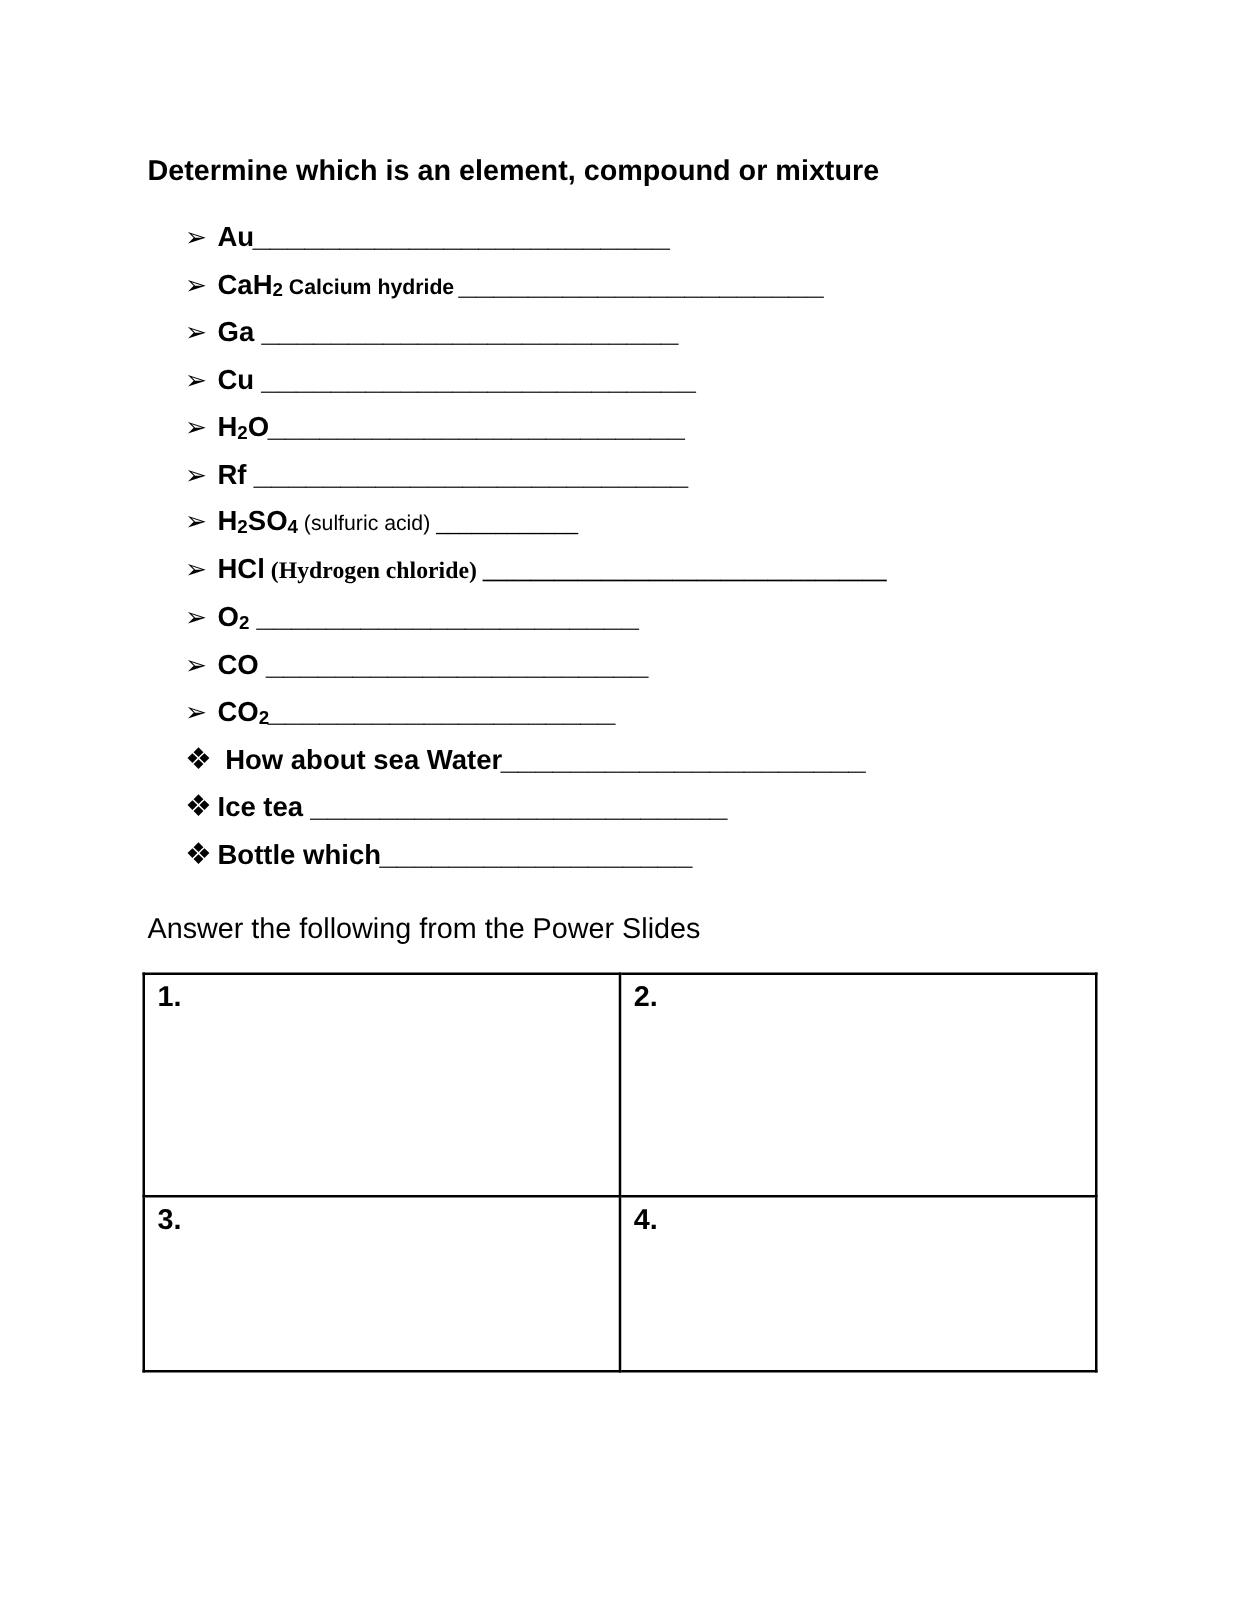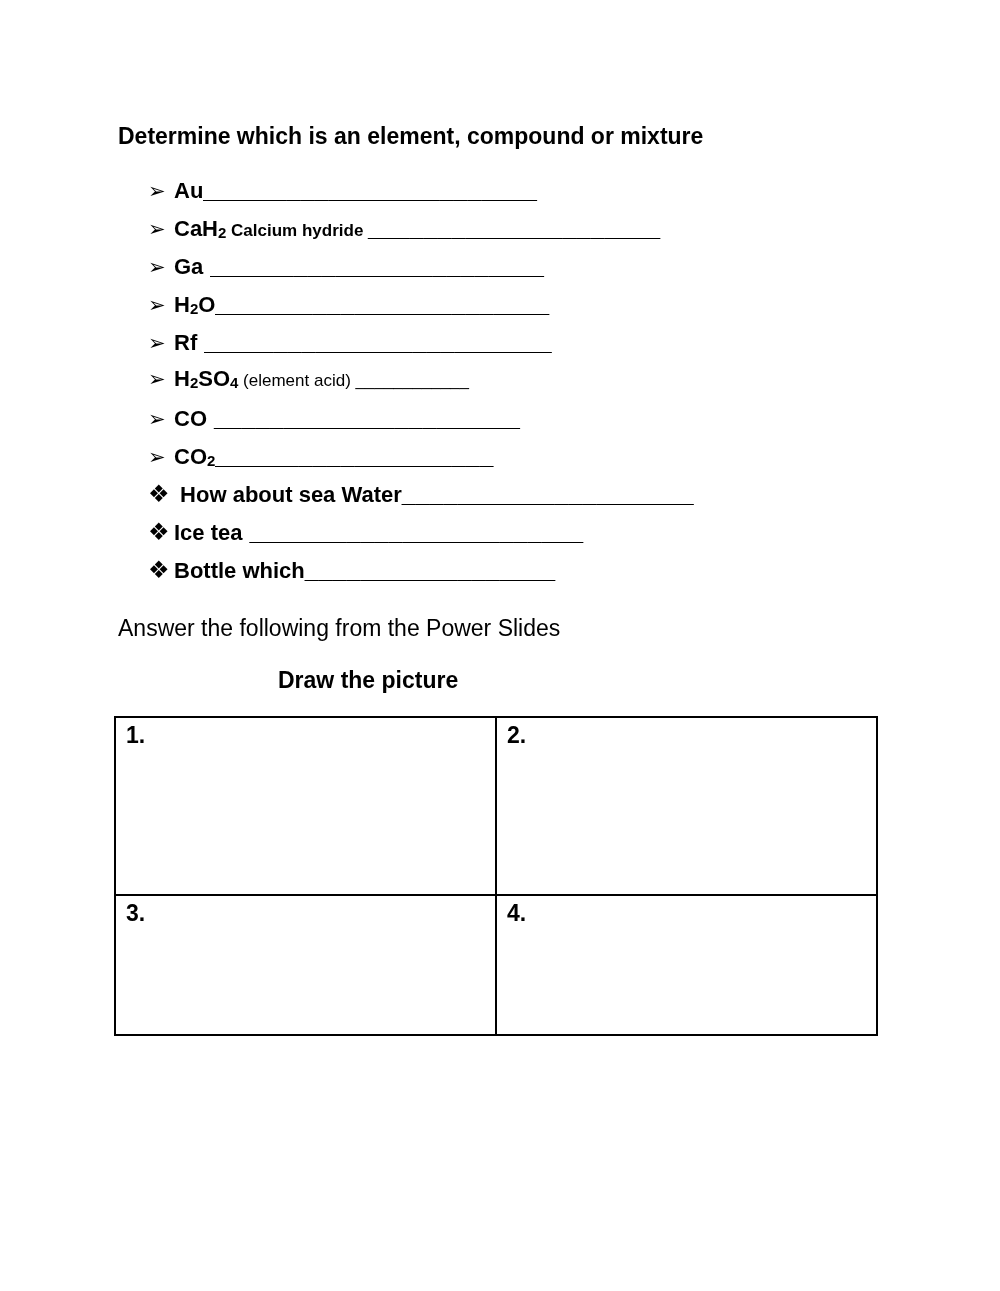--- a/index.html
+++ b/index.html
@@ -25,21 +25,21 @@
     display:inline-block; width:26px;
     font-family:"DejaVu Sans", sans-serif; font-weight:normal;
   }
   .bullet.arrow   { font-size:21px; }
   .bullet.diamond { font-size:24px; }
   .formula      { font-size:22px; font-weight:bold; }
   .sub          { font-size:15px; font-weight:bold; vertical-align:-2px; }
   .label-sans   { font-size:17px; font-weight:bold; }
   .label-sans-reg { font-size:17px; font-weight:normal; }
   .label-serif  { font-family:"Liberation Serif", serif; font-size:19px; font-weight:bold; }
-  .blank        { font-size:25px; font-weight:bold; }
+  .blank        { font-size:25px; font-weight:bold;font-style:italic; }
   .blank-small  { font-size:17px; font-weight:normal; }
   .blank-serif  { font-family:"Liberation Serif", serif; font-size:19px; font-weight:bold; }
   .section-heading {
     font-size:23px; font-weight:normal; line-height:28px; margin:26px 0 0 0;
     white-space:nowrap;
   }
   .table-caption {
     font-size:23px; font-weight:bold; line-height:28px; margin:24px 0 0 160px;
     white-space:nowrap;
   }
@@ -59,33 +59,35 @@
 </head>
 <body>
 
 <div class="page">
   <h1 class="title">Determine which is an element, compound or mixture</h1>
 
   <ul class="chem-list" id="chem-list">
       <li><span class="bullet arrow">➢</span><span class="formula">Au</span><span class="blank">________________________</span></li>
       <li><span class="bullet arrow">➢</span><span class="formula">CaH</span><span class="sub">2</span><span class="label-sans"> Calcium hydride </span><span class="blank">_____________________</span></li>
       <li><span class="bullet arrow">➢</span><span class="formula">Ga</span><span class="blank"> ________________________</span></li>
+      <li><span class="bullet arrow">➢</span><span class="formula">Cu</span><span class="blank"> _________________________</span></li>
       <li><span class="bullet arrow">➢</span><span class="formula">H</span><span class="sub">2</span><span class="formula">O</span><span class="blank">________________________</span></li>
       <li><span class="bullet arrow">➢</span><span class="formula">Rf</span><span class="blank"> _________________________</span></li>
-      <li><span class="bullet arrow">➢</span><span class="formula">H</span><span class="sub">2</span><span class="formula">SO</span><span class="sub">4</span><span class="label-sans-reg"> (element acid) </span><span class="blank-small">____________</span></li>
+      <li><span class="bullet arrow">➢</span><span class="formula">H</span><span class="sub">2</span><span class="formula">SO</span><span class="sub">4</span><span class="label-sans-reg"> (sulfuric acid) </span><span class="blank-small">____________</span></li>
+      <li><span class="bullet arrow">➢</span><span class="formula">HCl</span><span class="label-serif"> (Hydrogen chloride) </span><span class="blank-serif">__________________________________</span></li>
+      <li><span class="bullet arrow">➢</span><span class="formula">O</span><span class="sub">2</span><span class="blank"> ______________________</span></li>
       <li><span class="bullet arrow">➢</span><span class="formula">CO</span><span class="blank"> ______________________</span></li>
       <li><span class="bullet arrow">➢</span><span class="formula">CO</span><span class="sub">2</span><span class="blank">____________________</span></li>
       <li><span class="bullet diamond">❖</span><span class="formula"> How about sea Water</span><span class="blank">_____________________</span></li>
       <li><span class="bullet diamond">❖</span><span class="formula">Ice tea</span><span class="blank"> ________________________</span></li>
       <li><span class="bullet diamond">❖</span><span class="formula">Bottle which</span><span class="blank">__________________</span></li>
     </ul>
 
   <h2 class="section-heading">Answer the following from the Power Slides</h2>
 
-  <div class="table-caption">Draw the picture</div>
 
   <table class="draw-table" id="draw-table">
     <tbody>
         <tr class="row-1">
           <td>1.</td>
           <td>2.</td>
         </tr>
         <tr class="row-2">
           <td>3.</td>
           <td>4.</td>

